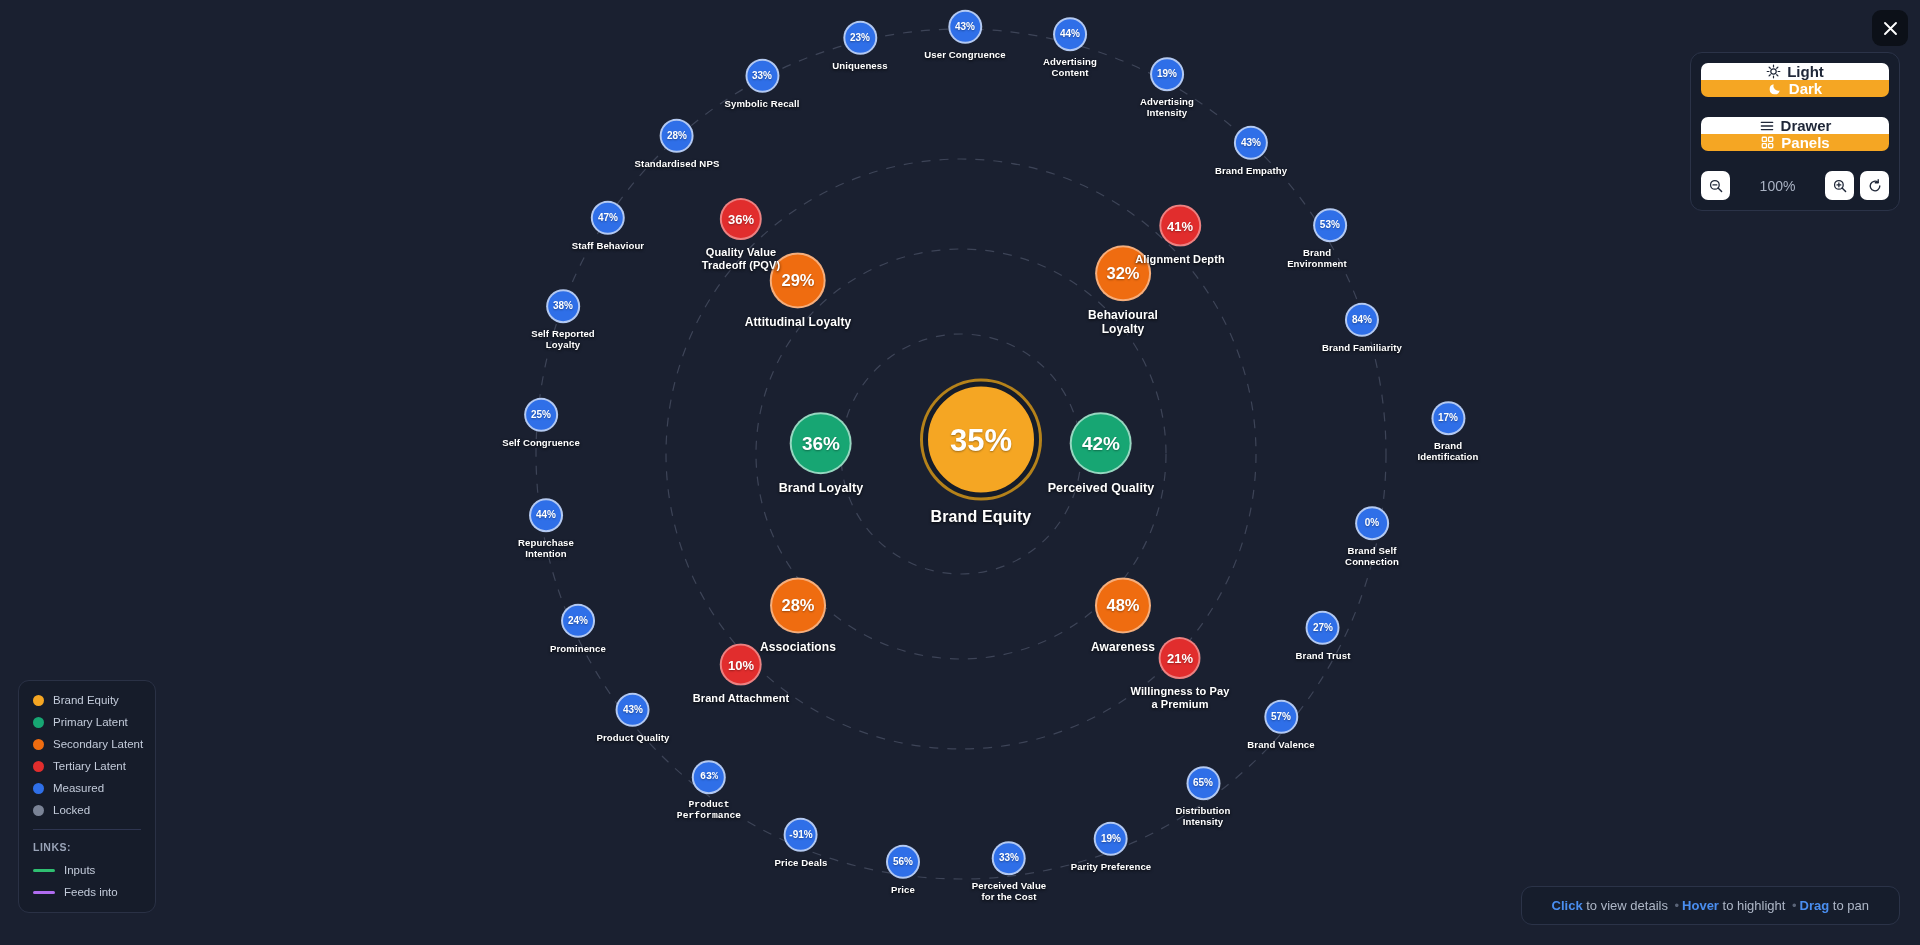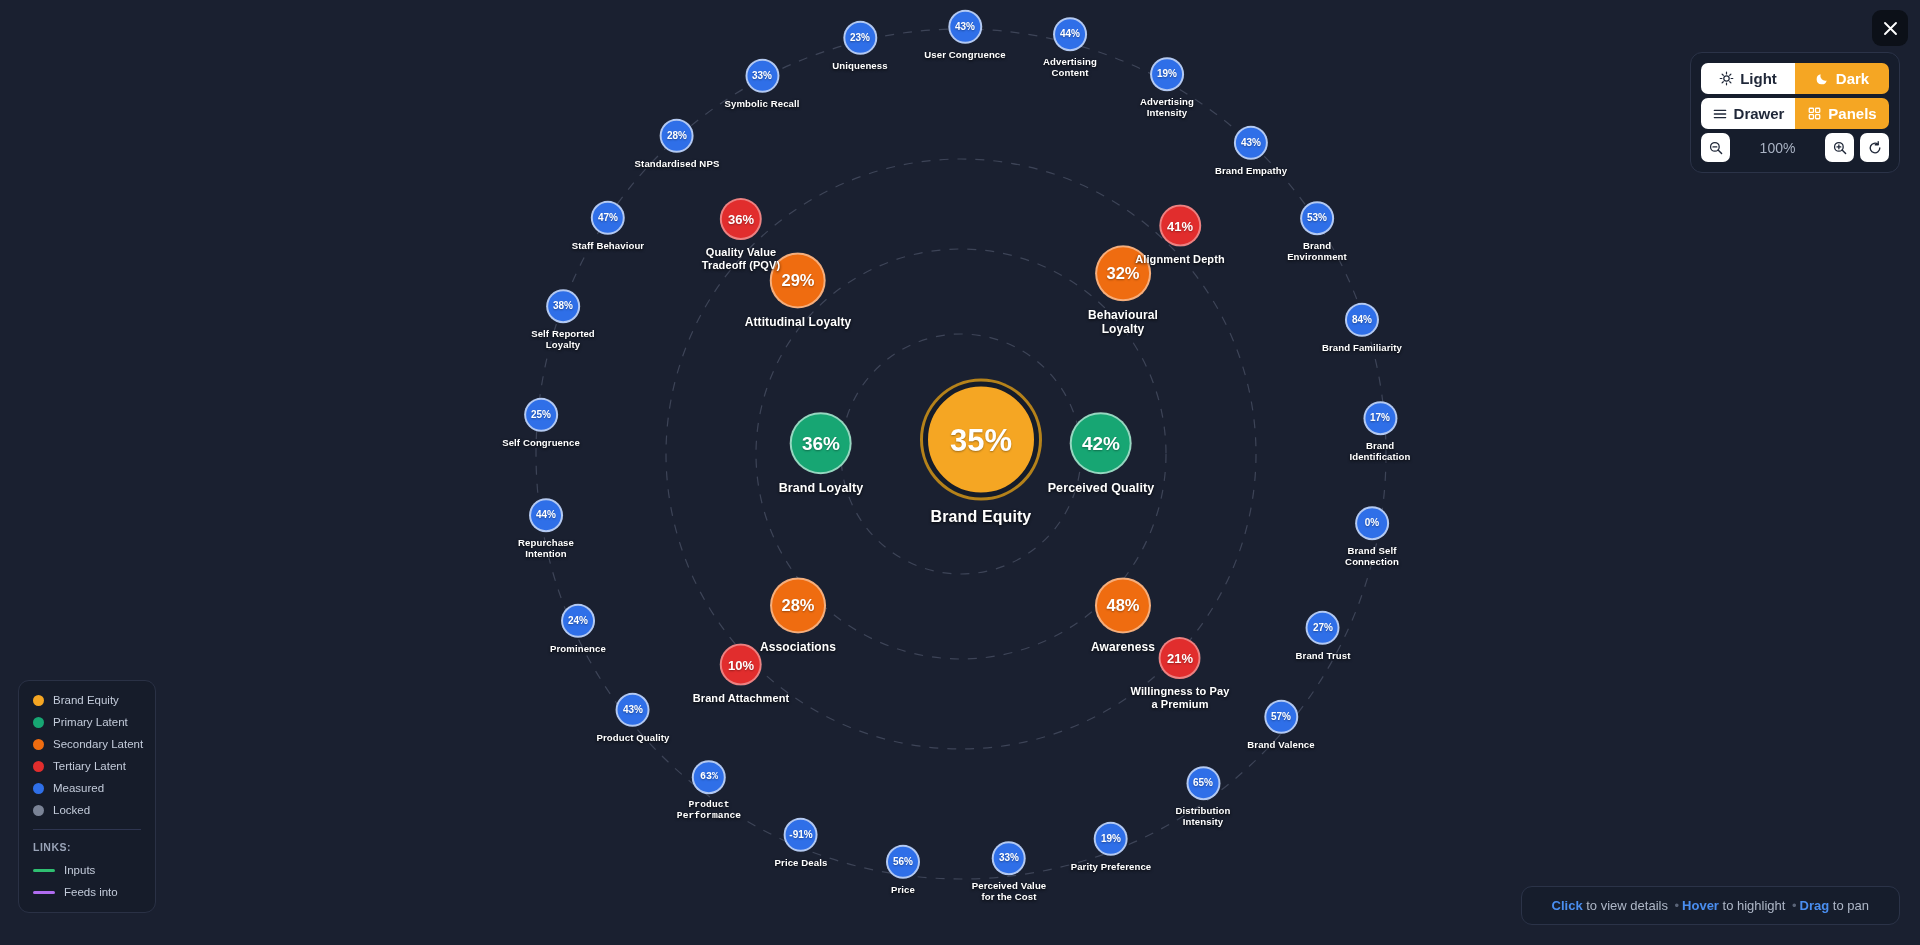--- a/index.html
+++ b/index.html
@@ -151,21 +151,22 @@
     border: 1px solid #2b3348;
     border-radius: 12px;
     padding: 10px;
     box-sizing: border-box;
     z-index: 20;
   }
   .seg-group {
     display: flex;
     border-radius: 7px;
     overflow: hidden;
-    margin-bottom: 4px;
+    margin-bottom: 20px;
+    flex-direction: column;
   }
   .seg {
     flex: 1;
     display: flex;
     align-items: center;
     justify-content: center;
     gap: 6px;
     height: 31px;
     font-size: 15px;
     font-weight: bold;
@@ -291,30 +292,30 @@
       </div>
       <div class="node tier-measured" style="left: 1167px; top: 88px;">
         <div class="node-circle" style="background: rgb(47, 111, 232);">19%</div>
         <div class="node-label">Advertising
 Intensity</div>
       </div>
       <div class="node tier-measured" style="left: 1251px; top: 151px;">
         <div class="node-circle" style="background: rgb(47, 111, 232);">43%</div>
         <div class="node-label">Brand Empathy</div>
       </div>
-      <div class="node tier-measured" style="left: 1317px; top: 232px;">
+      <div class="node tier-measured" style="left: 1317px; top: 239px; align-items: flex-end;">
         <div class="node-circle" style="background: rgb(47, 111, 232);">53%</div>
         <div class="node-label">Brand
 Environment</div>
       </div>
       <div class="node tier-measured" style="left: 1362px; top: 328px;">
         <div class="node-circle" style="background: rgb(47, 111, 232);">84%</div>
         <div class="node-label">Brand Familiarity</div>
       </div>
-      <div class="node tier-measured" style="left: 1380px; top: 432px; justify-content: center;">
+      <div class="node tier-measured" style="left: 1448px; top: 432px; justify-content: center;">
         <div class="node-circle" style="background: rgb(47, 111, 232);">17%</div>
         <div class="node-label">Brand
 Identification</div>
       </div>
       <div class="node tier-measured" style="left: 1372px; top: 537px;">
         <div class="node-circle" style="background: rgb(47, 111, 232);">0%</div>
         <div class="node-label">Brand Self
 Connection</div>
       </div>
       <div class="node tier-measured" style="left: 1323px; top: 636px;">

